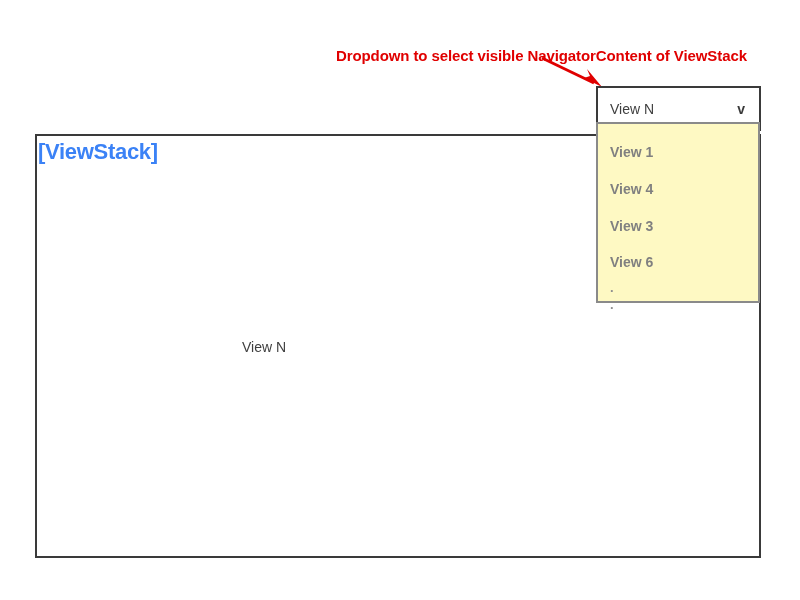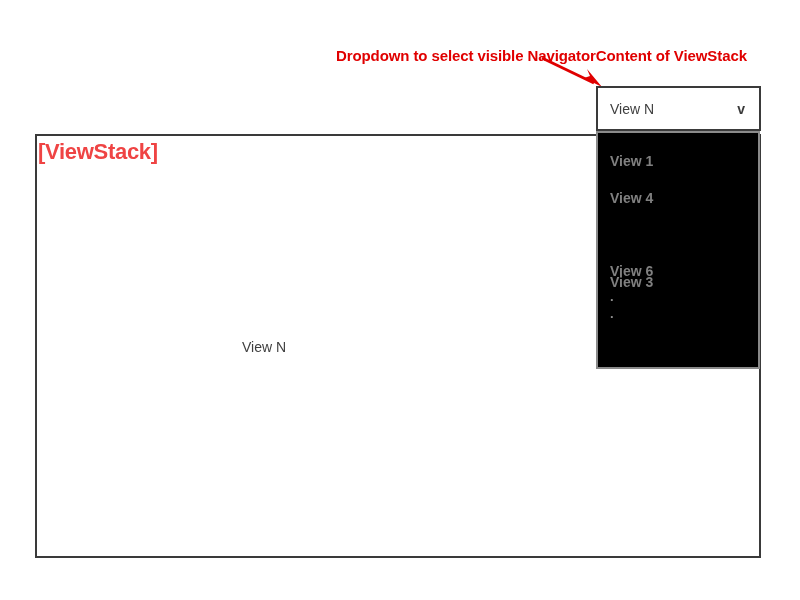--- a/index.html
+++ b/index.html
@@ -49,21 +49,21 @@
     border: 2px solid #3a3a3a;
     box-sizing: border-box;
     background: #ffffff;
   }
   .viewstack-title {
     position: absolute;
     left: 38px;
     top: 139px;
     font-size: 22px;
     font-weight: bold;
-    color: #ef4444;
+    color: #3b82f6;
     letter-spacing: -0.3px;
     white-space: nowrap;
   }
   .viewstack-content-label {
     position: absolute;
     left: 242px;
     top: 339px;
     font-size: 14px;
     color: #3f3f3f;
     white-space: nowrap;
@@ -93,38 +93,38 @@
     font-size: 14px;
     font-weight: bold;
     color: #3a3a3a;
     line-height: 1;
   }
 
   
   .dropdown-panel {
     position: absolute;
     left: 596px;
-    top: 131px;
+    top: 122px;
     width: 164px;
-    height: 238px;
+    height: 181px;
     border: 2px solid #8a8a8a;
     box-sizing: border-box;
-    background: #000000;
+    background: #fef9c3;
   }
   .dropdown-item {
     position: absolute;
     left: 12px;
     font-size: 14px;
     font-weight: bold;
     color: #808080;
     white-space: nowrap;
   }
   .dropdown-item-0 { top: 20px; }
   .dropdown-item-1 { top: 57px; }
-  .dropdown-item-2 { top: 94px; margin-top: 47px; }
+  .dropdown-item-2 { top: 94px; }
   .dropdown-item-3 { top: 130px; }
   .dropdown-ellipsis {
     position: absolute;
     left: 12px;
     font-size: 13px;
     font-weight: bold;
     color: #8f8f8f;
     line-height: 1;
   }
   .dropdown-ellipsis-0 { top: 157px; }

